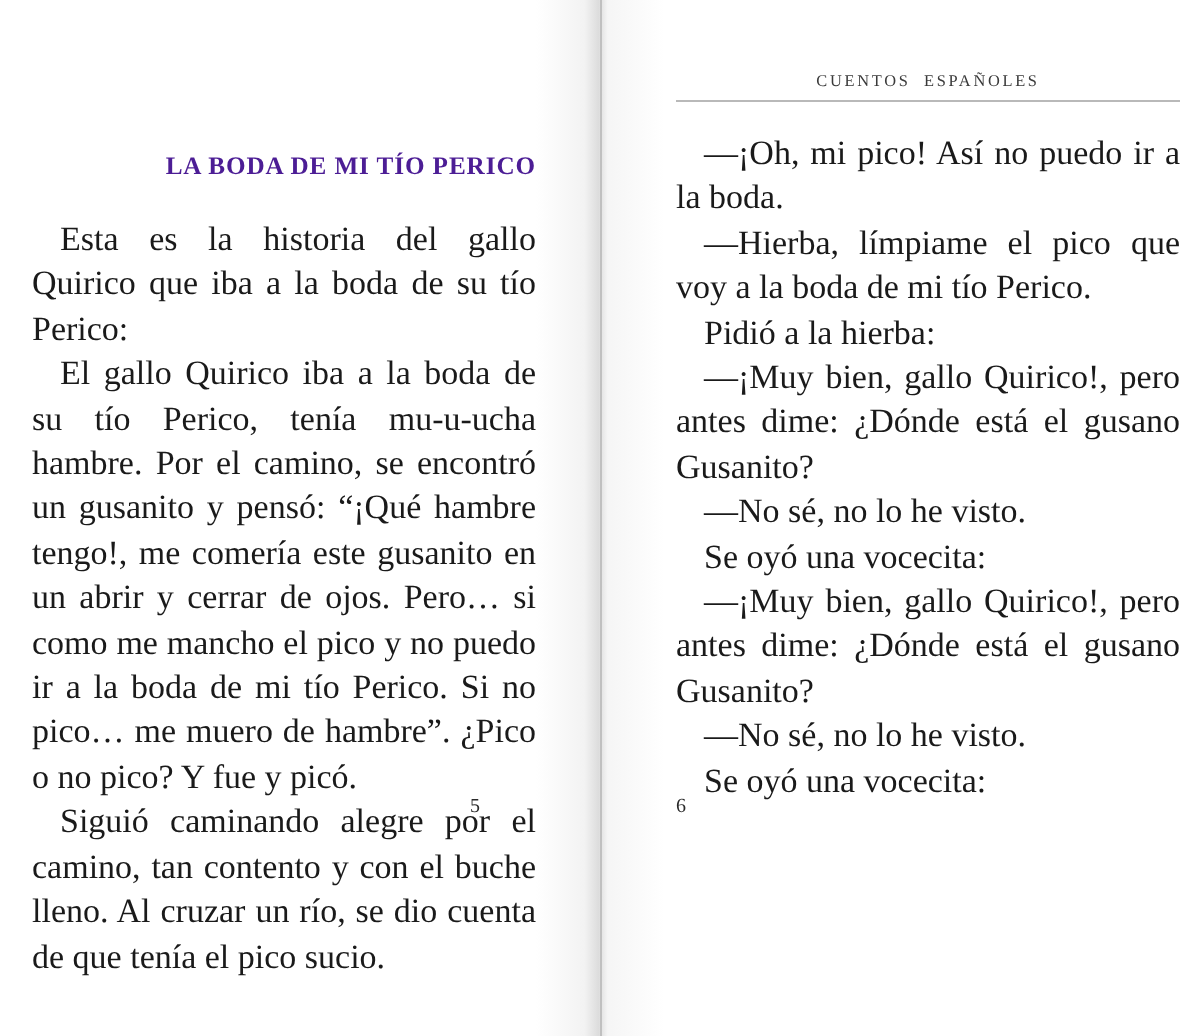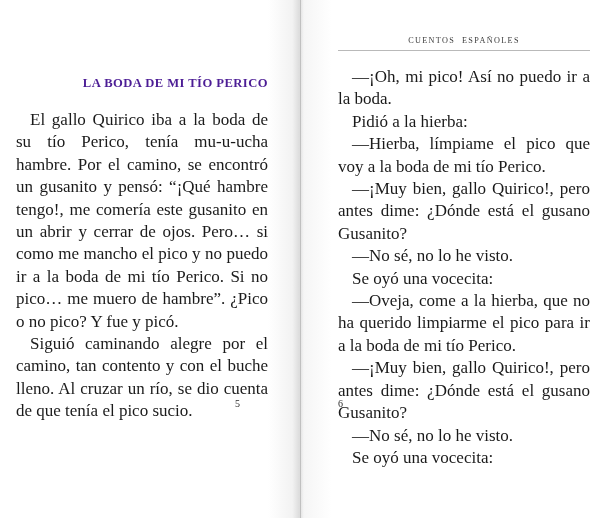--- a/index.html
+++ b/index.html
@@ -119,42 +119,42 @@
 </head>
 <body>
 
 <div class="spread">
 
   <div class="page page-left">
 
     <h1 class="chapter-title">LA BODA DE MI TÍO PERICO</h1>
 
     <div class="body-text">
+      <p class="para">Esta es la historia del gallo Quirico que iba a la boda de su tío Perico:</p>
       <p class="para">El gallo Quirico iba a la boda de su tío Perico, tenía mu-u-ucha hambre. Por el camino, se encontró un gusanito y pensó: “¡Qué hambre tengo!, me comería este gusanito en un abrir y cerrar de ojos. Pero… si como me mancho el pico y no puedo ir a la boda de mi tío Perico. Si no pico… me muero de hambre”. ¿Pico o no pico? Y fue y picó.</p>
       <p class="para">Siguió caminando alegre por el camino, tan contento y con el buche lleno. Al cruzar un río, se dio cuenta de que tenía el pico sucio.</p>
     </div>
 
     <div class="folio folio-verso">5</div>
   </div>
 
   <div class="page page-right">
 
     <div class="running-head">
       <div class="running-head-text">CUENTOS  ESPAÑOLES</div>
       <div class="running-head-rule"></div>
     </div>
 
     <div class="body-text right-start">
       <p class="para">—¡Oh, mi pico! Así no puedo ir a la boda.</p>
+      <p class="para">—Hierba, límpiame el pico que voy a la boda de mi tío Perico.</p>
       <p class="para">Pidió a la hierba:</p>
-      <p class="para">—Hierba, límpiame el pico que voy a la boda de mi tío Perico.</p>
       <p class="para">—¡Muy bien, gallo Quirico!, pero antes dime: ¿Dónde está el gusano Gusanito?</p>
       <p class="para">—No sé, no lo he visto.</p>
       <p class="para">Se oyó una vocecita:</p>
-      <p class="para">—Oveja, come a la hierba, que no ha querido limpiarme el pico para ir a la boda de mi tío Perico.</p>
       <p class="para">—¡Muy bien, gallo Quirico!, pero antes dime: ¿Dónde está el gusano Gusanito?</p>
       <p class="para">—No sé, no lo he visto.</p>
       <p class="para">Se oyó una vocecita:</p>
     </div>
 
     <div class="folio folio-recto">6</div>
   </div>
 
   <div class="gutter"></div>
   <div class="fold-line"></div>

